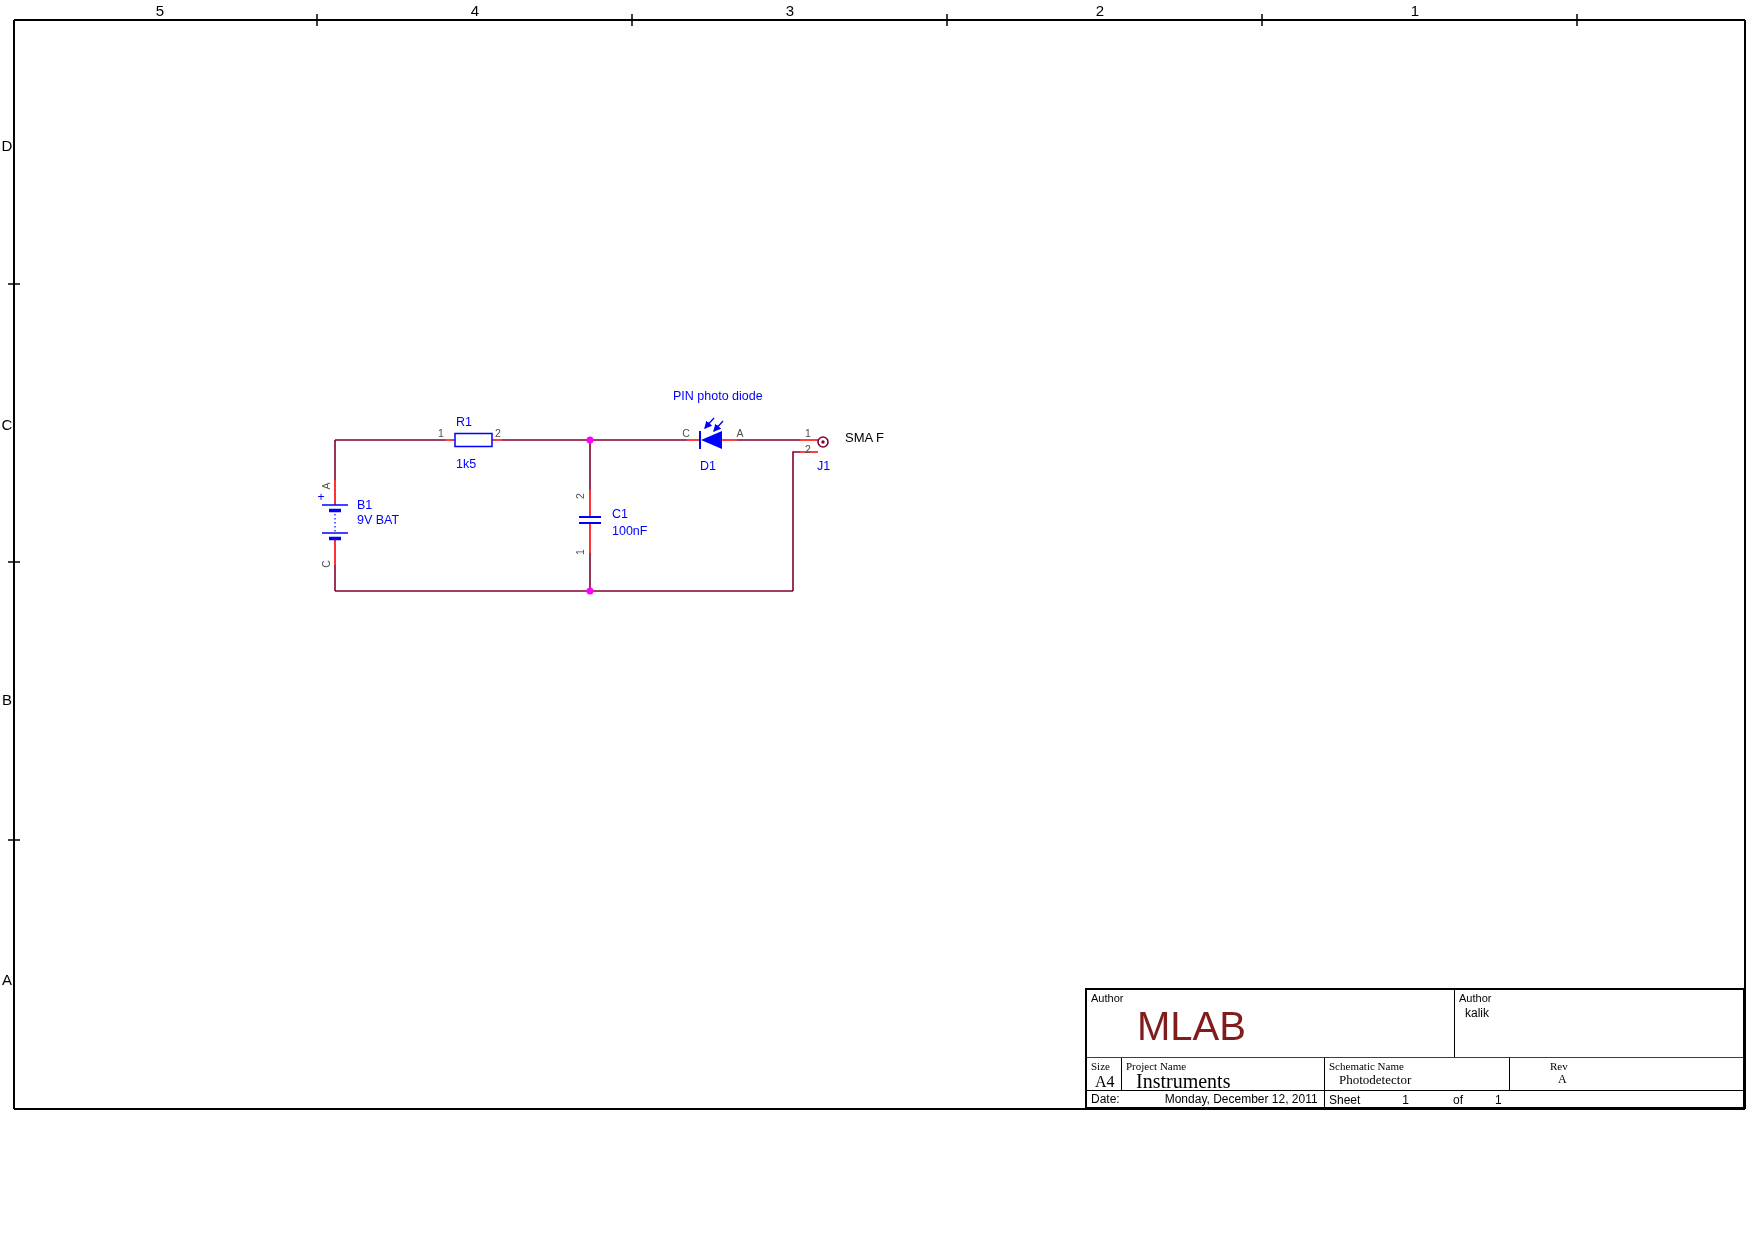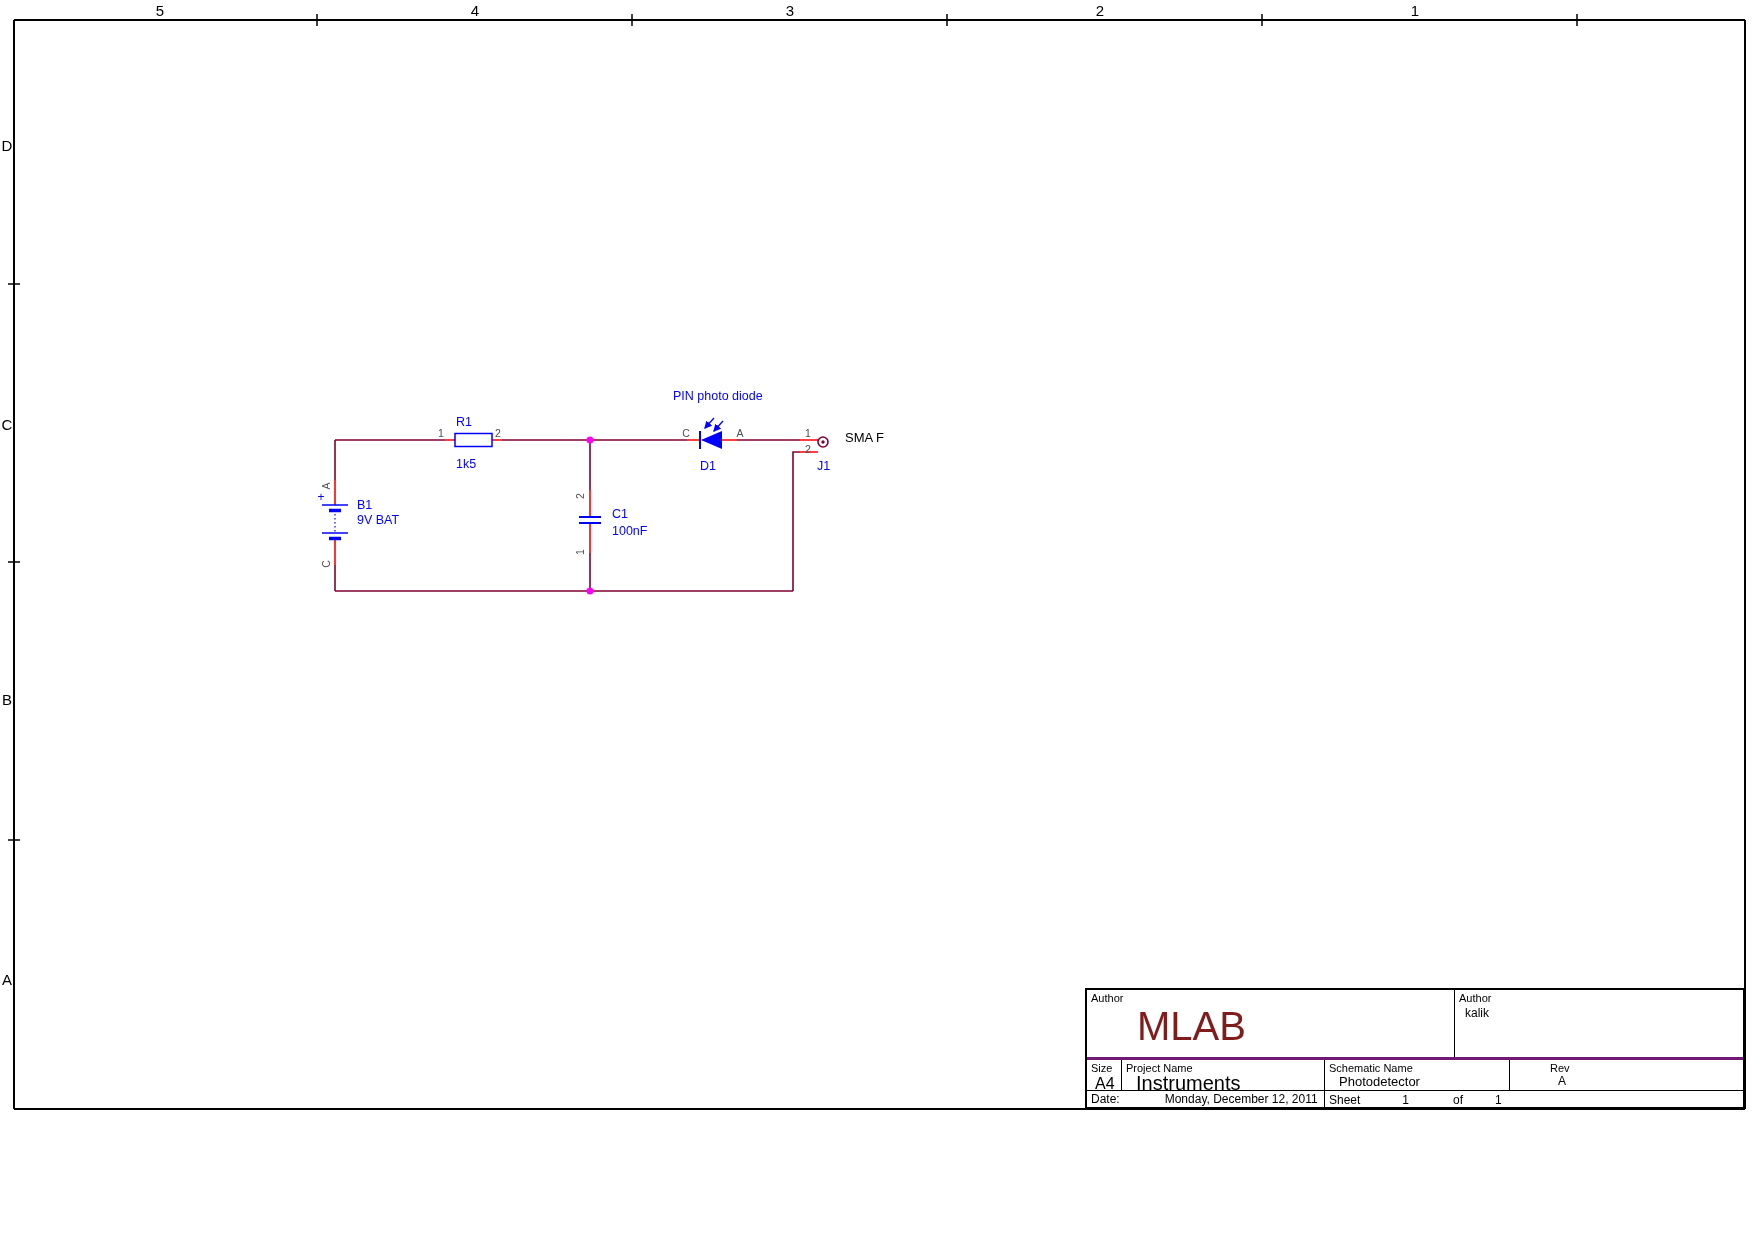--- a/index.html
+++ b/index.html
@@ -21,21 +21,21 @@
   text.lbl-blue{font-family:"Liberation Sans",sans-serif;font-size:12.5px;fill:#0000ff;}
   text.lbl-pin{font-family:"Liberation Sans",sans-serif;font-size:10.5px;fill:#4d4d4d;}
   text.lbl-black{font-family:"Liberation Sans",sans-serif;font-size:13px;fill:#000;}
   text.plus{font-family:"Liberation Sans",sans-serif;font-size:12px;fill:#0000ff;text-anchor:middle;}
 
   
   #titleblock{position:absolute;left:1085px;top:988px;width:660px;height:121px;
               border:2px solid #000;box-sizing:border-box;background:#fff;color:#000;}
   .tb-row{display:flex;box-sizing:border-box;width:100%;}
   .tb-row1{height:67px;}
-  .tb-row2{height:33px;border-top:3px solid #701a75;}
+  .tb-row2{height:33px;border-top:1px solid #701a75;font-family:Liberation Serif, serif;}
   .tb-row3{height:17px;border-top:1px solid #000;align-items:center;}
   .tb-cell{position:relative;box-sizing:border-box;border-right:1px solid #000;height:100%;}
   .tb-cell:last-child{border-right:none;}
   .tb-label{position:absolute;top:2px;left:4px;font-size:11px;color:#000;white-space:nowrap;}
   .cell-firma{width:368px;}
   .firma-value{margin:16px 0 0 50px;font-size:40px;line-height:1;color:#7f1d1d;}
   .author-value{margin:16px 0 0 10px;font-size:12px;}
   .cell-size{width:35px;}
   .size-value{margin:15px 0 0 8px;font-size:16px;}
   .cell-project{width:203px;}

